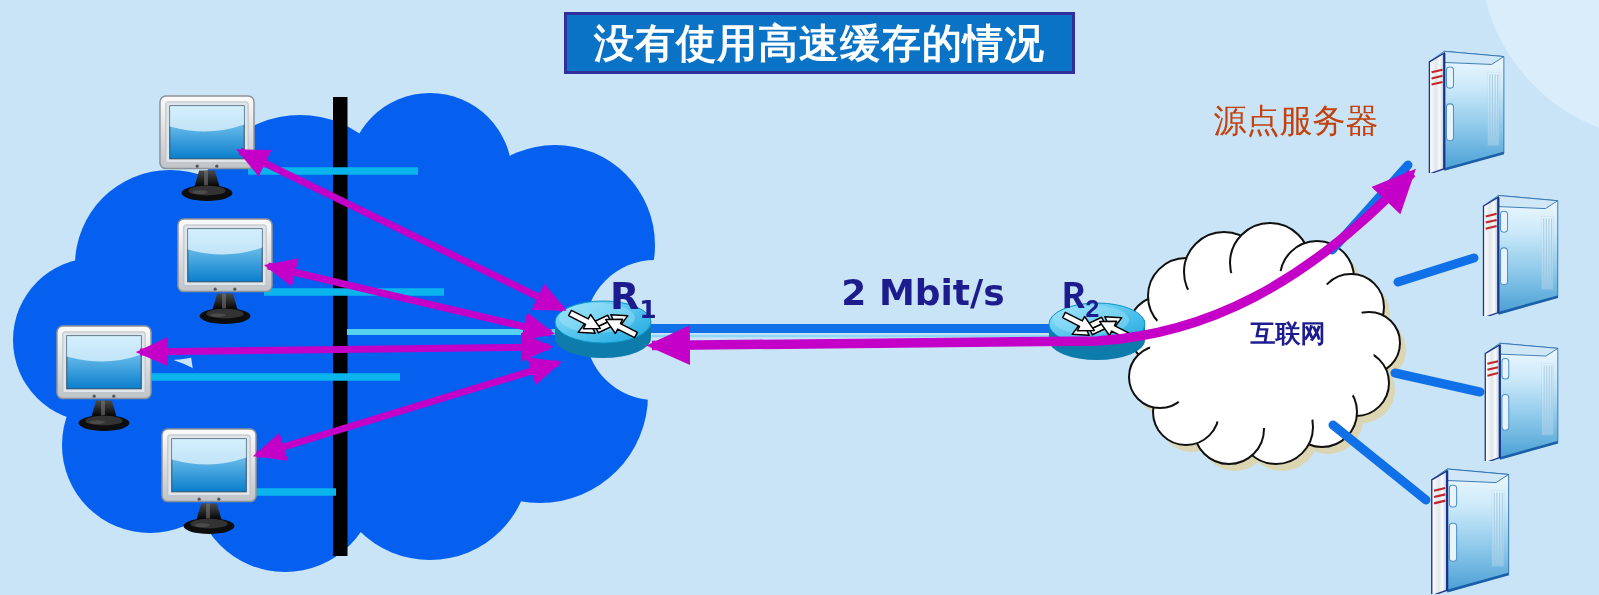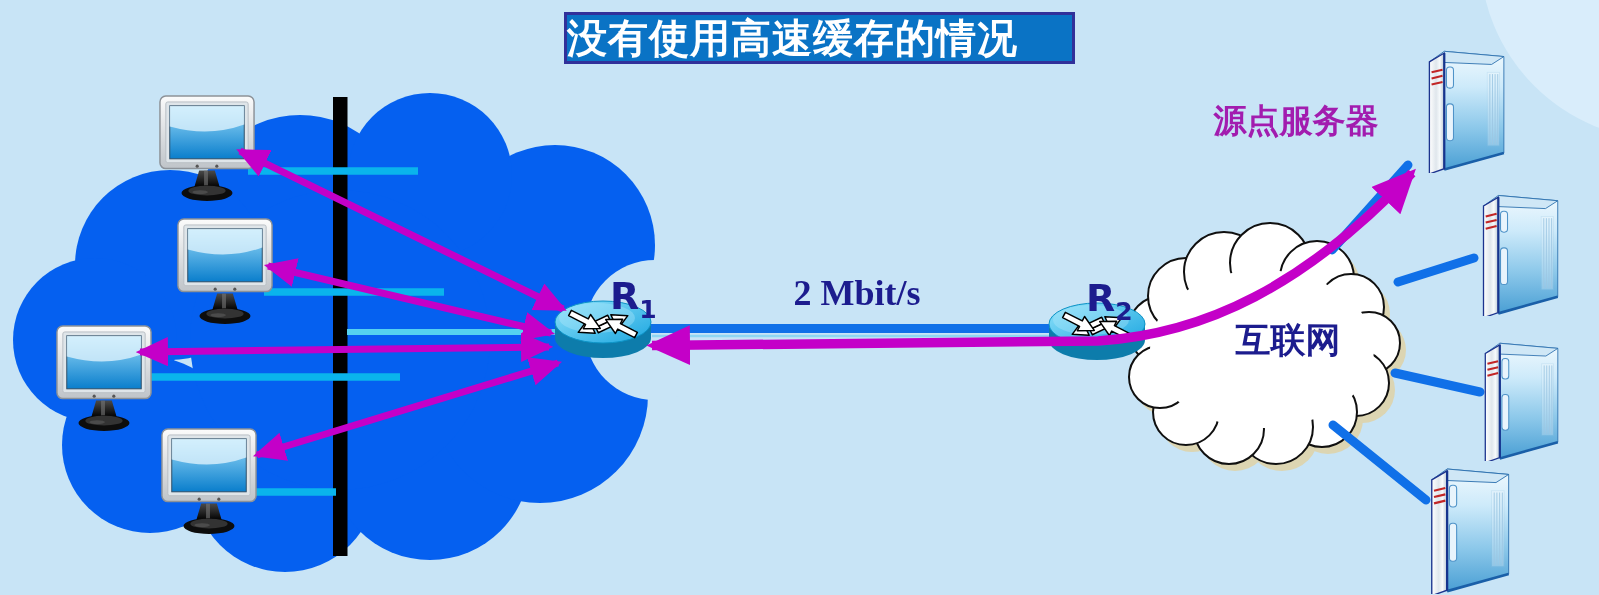--- a/index.html
+++ b/index.html
@@ -15,30 +15,30 @@
   .st-bus-light{stroke:#55d2f0;}
   .st-link{stroke:var(--c-link-line,#1070e8);}
   .st-link-under{stroke:#8fd6f2;}
   .st-flow{stroke:var(--c-flow,#c400c8);fill:none;}
   .f-flow{fill:var(--c-flow,#c400c8);}
   .cloud-shadow{fill:#dcd5b2;}
   .cloud-bump{fill:#ffffff;stroke:#101010;stroke-width:2;}
   .cloud-core{fill:#ffffff;}
 
   .lbl{position:absolute;z-index:5;white-space:nowrap;}
-  .lbl-black{color:#a21caf;font-weight:bold;}
+  .lbl-black{color:#c2410c;font-weight:normal;}
   .lbl-navy{color:var(--c-navy-text,#1c1c8e);font-weight:bold;}
   .center{text-align:center;}
 
   #title-banner{
-    position:absolute;left:564px;top:12px;width:511px;height:52px;z-index:6;
+    position:absolute;left:564px;top:12px;width:511px;height:62px;z-index:6;
     background:var(--c-title-bg,#0a73c5);
     border:3px solid var(--c-title-border,#31309a);
     box-sizing:border-box;
-    display:flex;align-items:center;justify-content:flex-start;
+    display:flex;align-items:center;justify-content:center;
     color:#ffffff;font-size:40px;font-weight:bold;letter-spacing:1px;
   }
   .rlabel{font-size:38px;margin-top:32px;}
   .rlabel sub{font-size:25px;line-height:0;}
 </style>
 </head>
 <body>
 
 <div id="stage">
 
@@ -216,25 +216,25 @@
   </svg>
 
   <div id="title-banner">
     <span>没有使用高速缓存的情况</span>
   </div>
 
 
 
   <div class="lbl lbl-black center" style="left:1186px;top:99px;width:220px;font-size:33px;">源点服务器</div>
 
-  <div class="lbl lbl-navy center" style="left:1218px;top:317px;width:140px;font-size:35px;">互联网</div>
-
-  <div class="lbl lbl-navy center" style="left:772px;top:272px;width:170px;font-size:36px;font-family:Liberation Serif, serif;">2 Mbit/s</div>
+  <div class="lbl lbl-navy center" style="left:1218px;top:317px;width:140px;font-size:25px;">互联网</div>
+
+  <div class="lbl lbl-navy center" style="left:838px;top:272px;width:170px;font-size:36px;">2 Mbit/s</div>
 
   <div class="lbl lbl-navy rlabel" style="left:610px;top:242px;">
     <span>R</span><sub>1</sub>
   </div>
 
-  <div class="lbl lbl-navy rlabel" style="left:1086px;top:244px;">
+  <div class="lbl lbl-navy rlabel" style="left:1062px;top:244px;font-family:Liberation Mono, monospace;">
     <span>R</span><sub>2</sub>
   </div>
 
 </div>
 
 </body></html>

